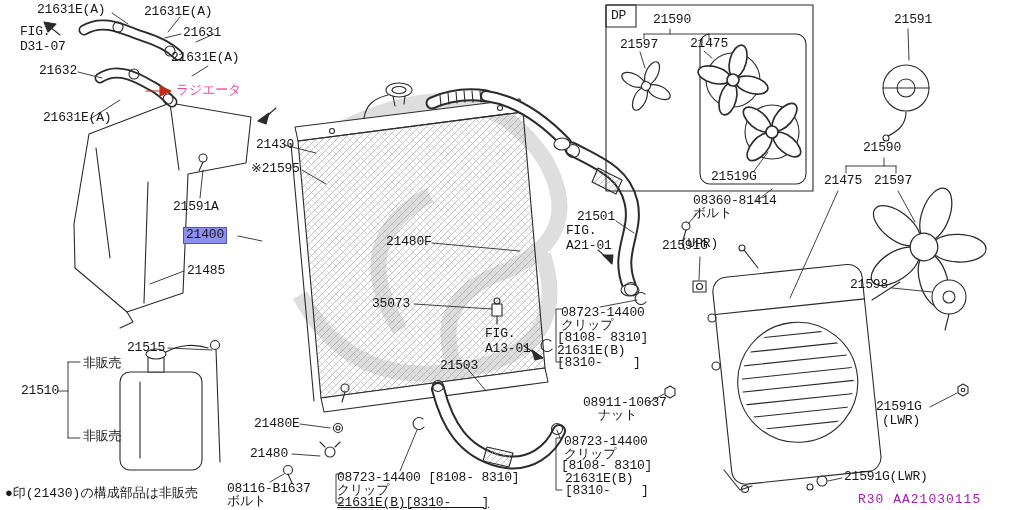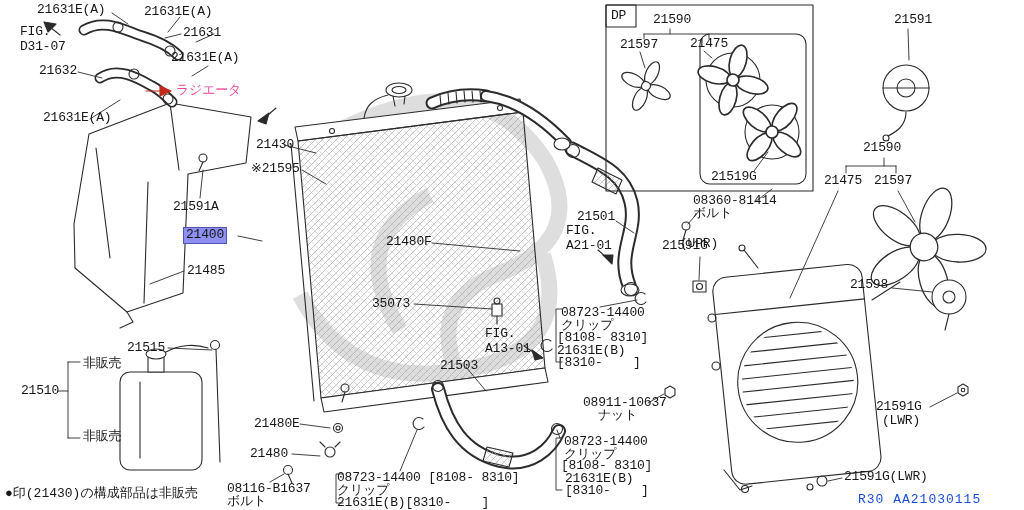--- a/index.html
+++ b/index.html
@@ -6,21 +6,21 @@
   html,body{margin:0;padding:0;background:#fff}
   #stage{position:relative;width:1024px;height:510px;background:#fff;overflow:hidden;
          font-family:"Liberation Mono","DejaVu Sans Mono","DejaVu Sans",monospace}
   #art{position:absolute;left:0;top:0}
   .lbl{position:absolute;font:13px/1.12 "Liberation Mono","DejaVu Sans Mono","DejaVu Sans",monospace;
        color:#171717;white-space:pre;letter-spacing:-0.2px}
   .lbl.hl{padding:0 2px;outline:1px solid #5254b4}
   .note{position:absolute;font:13px/1.28 "Liberation Mono","DejaVu Sans Mono","DejaVu Sans",monospace;
         color:#171717;white-space:pre}
   #footer-ref{position:absolute;left:858px;top:492px;font:13px "Liberation Mono","DejaVu Sans Mono",monospace;
-        color:#1d4ed8;letter-spacing:1px}
+        color:#a21caf;letter-spacing:1px}
 </style>
 </head>
 <body>
 
 <div id="stage">
 
   <svg id="art" width="1024" height="510" viewBox="0 0 1024 510">
     <defs>
       <pattern id="ph" patternUnits="userSpaceOnUse" width="7" height="7">
         <path d="M0,7 L7,0" stroke="#9a9a9a" stroke-width="0.6"></path>
@@ -295,21 +295,21 @@
       <div class="lbl" style="left: 250px; top: 447px;">21480</div>
       <div class="lbl" style="left: 227px; top: 482px;">08116-B1637</div>
       <div class="lbl" style="left: 227px; top: 495px;">ボルト</div>
       <div class="lbl" style="left: 386px; top: 235px;">21480F</div>
       <div class="lbl" style="left: 372px; top: 297px;">35073</div>
       <div class="lbl" style="left: 485px; top: 327px;">FIG.
 A13-01</div>
       <div class="lbl" style="left: 440px; top: 359px;">21503</div>
       <div class="lbl" style="left: 337px; top: 471px;">08723-14400 [8108- 8310]</div>
       <div class="lbl" style="left: 337px; top: 484px;">クリップ</div>
-      <div class="lbl" style="left: 337px; top: 496px;">21631E(B)[8310-    ]</div>
+      <div class="lbl" style="left: 337px; top: 496px; text-decoration: underline;">21631E(B)[8310-    ]</div>
       <div class="lbl" style="left: 577px; top: 210px;">21501</div>
       <div class="lbl" style="left: 566px; top: 224px;">FIG.
 A21-01</div>
       <div class="lbl" style="left: 561px; top: 306px;">08723-14400</div>
       <div class="lbl" style="left: 561px; top: 319px;">クリップ</div>
       <div class="lbl" style="left: 557px; top: 331px;">[8108- 8310]</div>
       <div class="lbl" style="left: 557px; top: 344px;">21631E(B)</div>
       <div class="lbl" style="left: 557px; top: 356px;">[8310-    ]</div>
       <div class="lbl" style="left: 583px; top: 396px;">08911-10637</div>
       <div class="lbl" style="left: 598px; top: 409px;">ナット</div>

